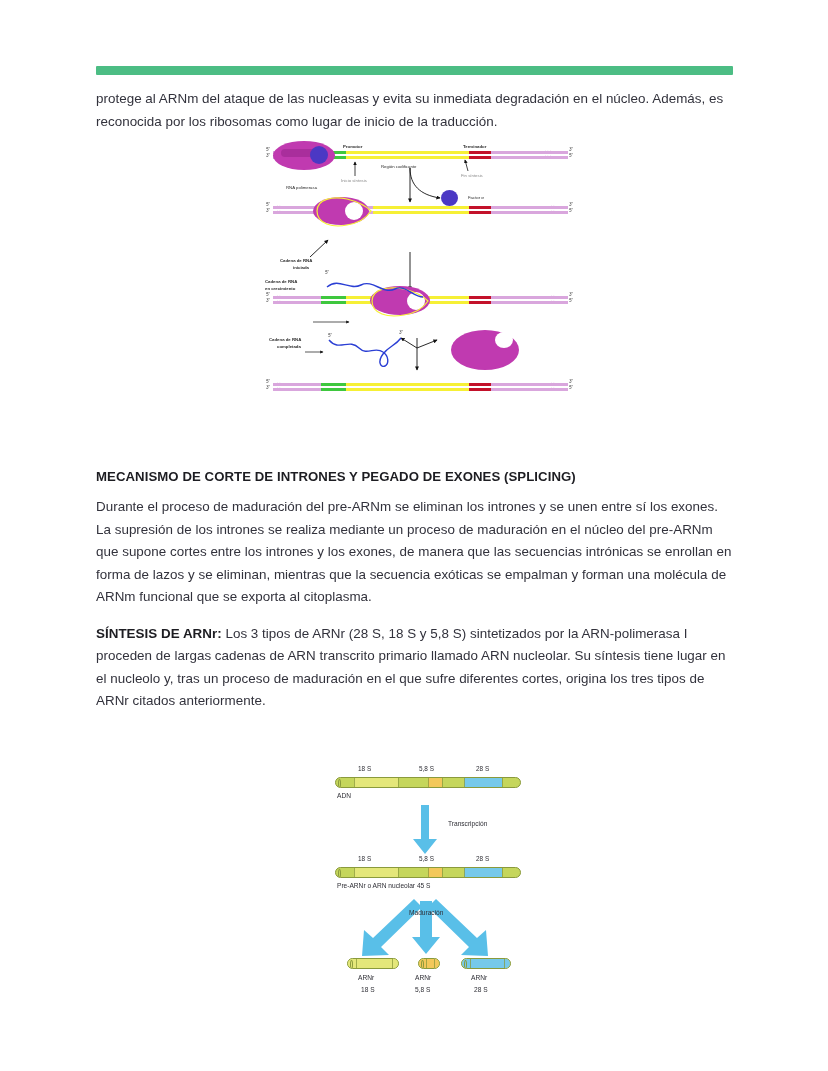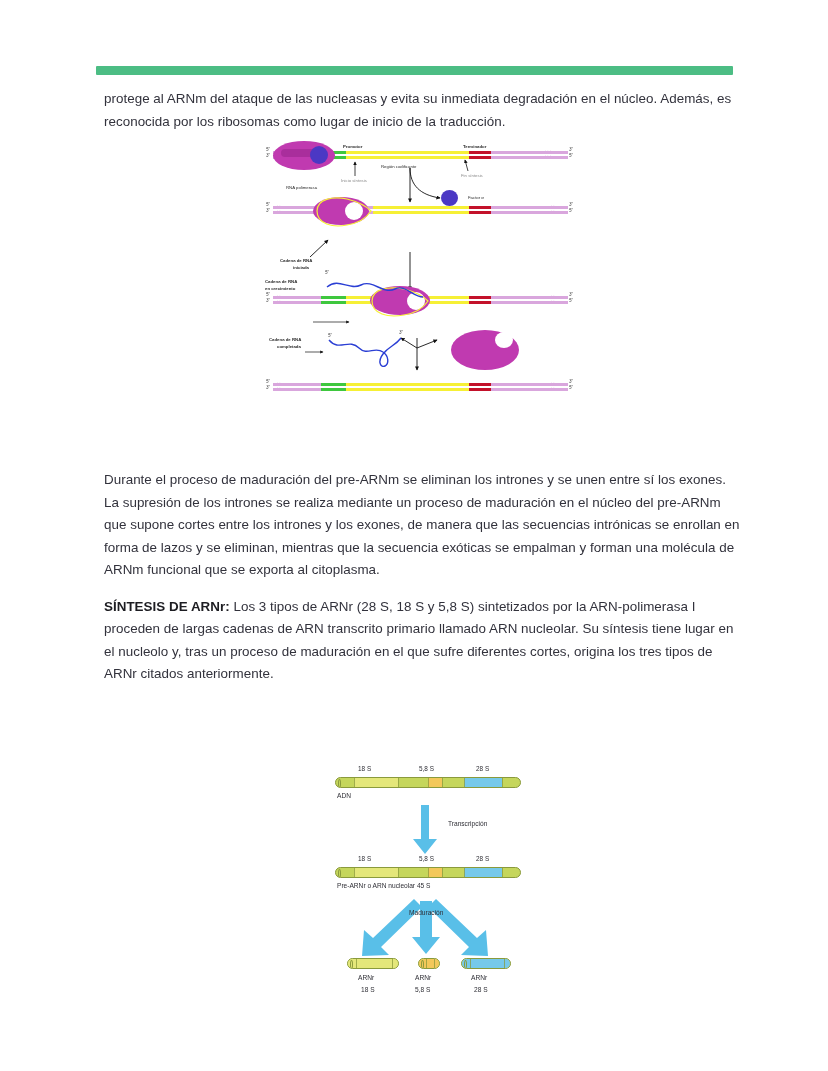--- a/index.html
+++ b/index.html
@@ -19,21 +19,21 @@
   
   .accent-bar {
     position: absolute;
     left: 96px; top: 66px;
     width: 637px; height: 9px;
     background: #4cbd84;
     border-radius: 1px;
   }
 
   
-  .content { position: absolute; left: 104px; top: 88px; width: 637px; }
+  .content { position: absolute; left: 96px; top: 88px; width: 637px; }
 
   p.para {
     margin: 0 0 14px 0;
     font-size: 13.4px;
     line-height: 22.5px;
     color: #32323c;
     letter-spacing: .002em;
   }
   p.para.tight { margin-bottom: 0; }
 
@@ -110,20 +110,21 @@
 <div class="page">
 
   <div class="accent-bar"></div>
 
   <div class="content">
 
     <p class="para" data-bind="document.paragraphs.0">protege al ARNm del ataque de las nucleasas y evita su inmediata degradación en el núcleo. Además, es reconocida por los ribosomas como lugar de inicio de la traducción.</p>
 
     <div style="height:322px"></div>
 
+    <h2 class="section-title" data-bind="document.section_title">MECANISMO DE CORTE DE INTRONES Y PEGADO DE EXONES (SPLICING)</h2>
 
     <p class="para" data-bind="document.paragraph_splicing_1">Durante el proceso de maduración del pre-ARNm se eliminan los intrones y se unen entre sí los exones. La supresión de los intrones se realiza mediante un proceso de maduración en el núcleo del pre-ARNm que supone cortes entre los intrones y los exones, de manera que las secuencias intrónicas se enrollan en forma de lazos y se eliminan, mientras que la secuencia exóticas se empalman y forman una molécula de ARNm funcional que se exporta al citoplasma.</p>
 
 
     <p class="para tight"><span class="lead" data-bind="document.arnr_lead">SÍNTESIS DE ARNr:</span><span data-bind="document.arnr_body"> Los 3 tipos de ARNr (28 S, 18 S y 5,8 S) sintetizados por la ARN-polimerasa I proceden de largas cadenas de ARN transcrito primario llamado ARN nucleolar. Su síntesis tiene lugar en el nucleolo y, tras un proceso de maduración en el que sufre diferentes cortes, origina los tres tipos de ARNr citados anteriormente.</span></p>
   </div>
 
   <div class="fig1">
 
     <div class="dna-row" style="left:18px; top:11px; width:295px;">

